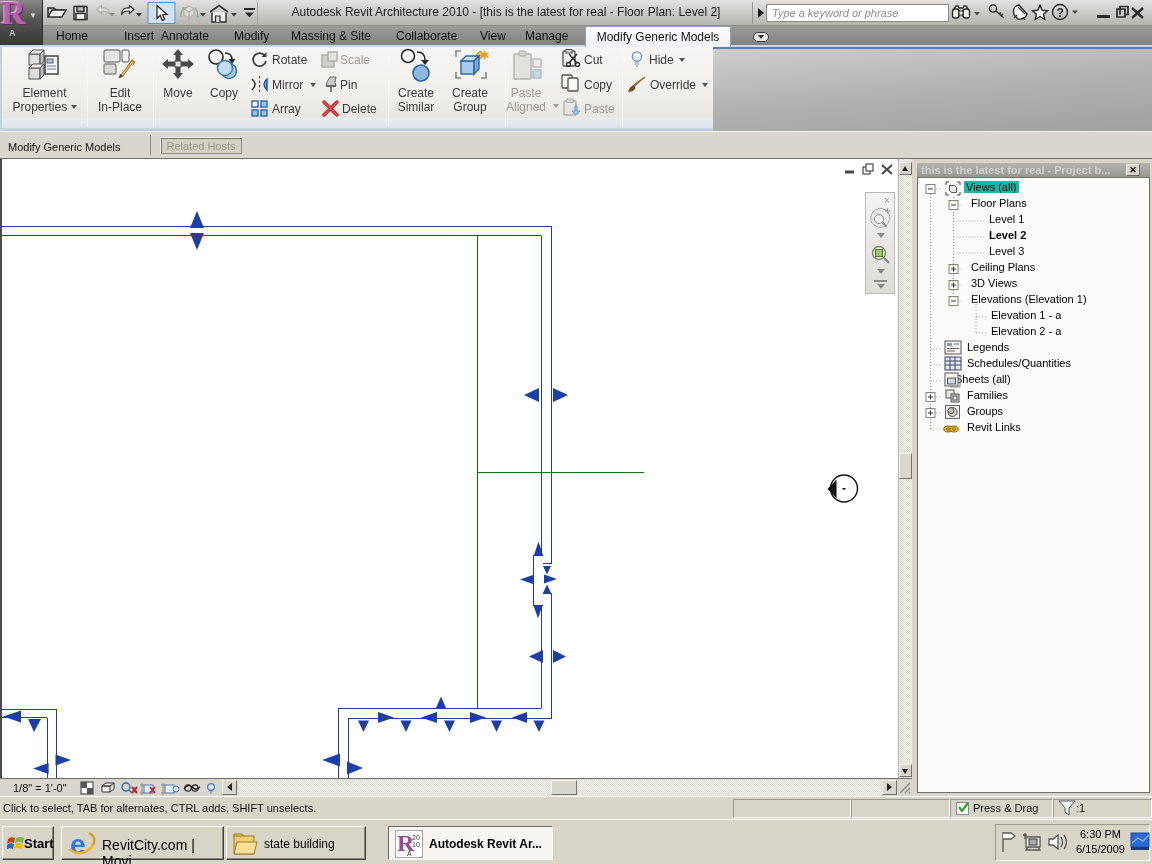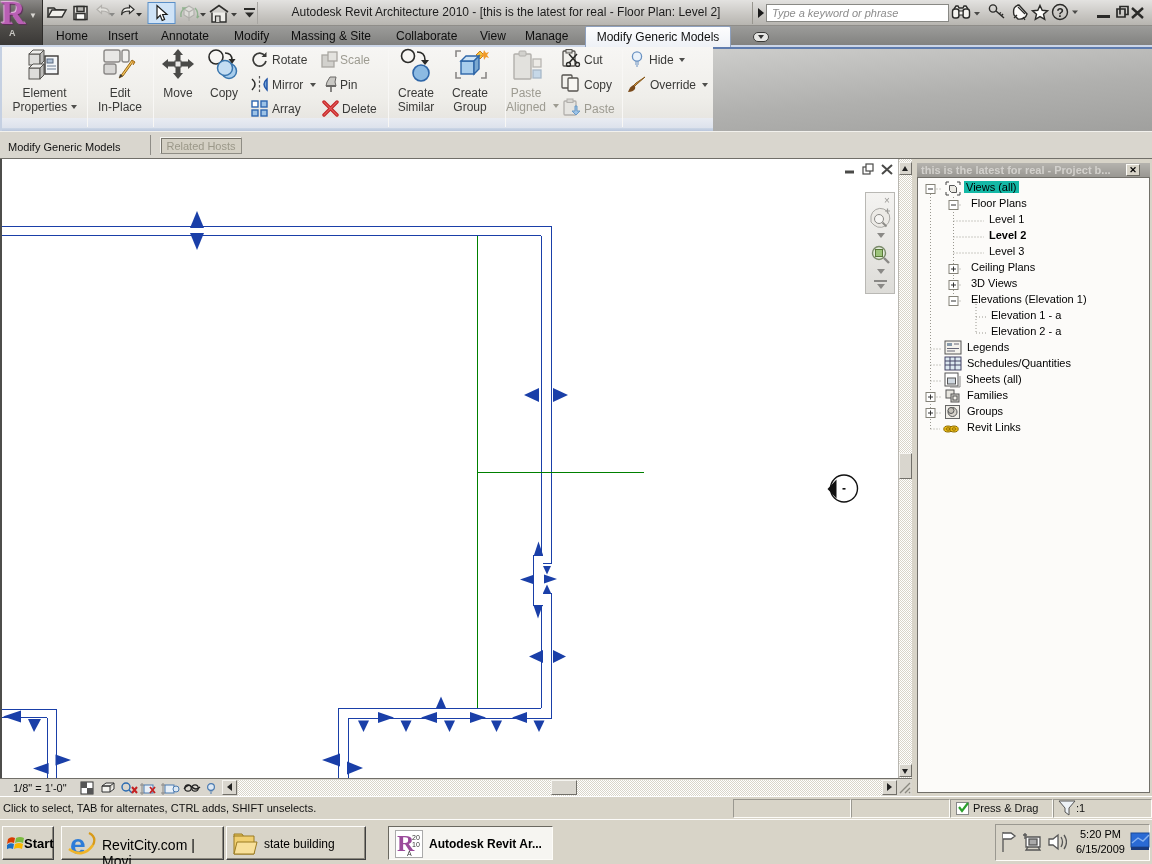--- a/index.html
+++ b/index.html
@@ -112,21 +112,21 @@
 </div>
 <div class="abs" id="winbtns" style="left:1094px">
   <svg width="58" height="18" viewBox="0 0 58 18">
     <path d="M3 12.5 h13" stroke="#2a2a28" stroke-width="3"></path>
     <path d="M26 10.5 v-8 h8 v8 h-3 M23 5 h8 v8 h-8z" fill="none" stroke="#2a2a28" stroke-width="1.7"></path>
     <path d="M38 4 l11 10 M49 4 l-11 10" stroke="#2a2a28" stroke-width="2.4"></path>
   </svg>
 </div>
 <div class="abs" id="tabrow">
   <span class="tab" style="left:56px;">Home</span>
-  <span class="tab" style="left:108px;">Insert</span>
+  <span class="tab" style="left:124px;">Insert</span>
   <span class="tab" style="left:161px;">Annotate</span>
   <span class="tab" style="left:234px;">Modify</span>
   <span class="tab" style="left:291px;">Massing &amp; Site</span>
   <span class="tab" style="left:396px;">Collaborate</span>
   <span class="tab" style="left:480px;">View</span>
   <span class="tab" style="left:525px;">Manage</span>
   <div id="activetab">Modify Generic Models</div>
   <div id="tab-oval"></div>
 </div>
 <div class="abs" id="ribbon">
@@ -464,21 +464,21 @@
     <div class="trow" style="top:35px;left:71px;">Level 1</div>
     <div class="trow" style="top:51px;left:71px;font-weight:bold;">Level 2</div>
     <div class="trow" style="top:67px;left:71px;">Level 3</div>
     <div class="trow" style="top:83px;left:53px;">Ceiling Plans</div>
     <div class="trow" style="top:99px;left:53px;">3D Views</div>
     <div class="trow" style="top:115px;left:53px;">Elevations (Elevation 1)</div>
     <div class="trow" style="top:131px;left:73px;">Elevation 1 - a</div>
     <div class="trow" style="top:147px;left:73px;">Elevation 2 - a</div>
     <div class="trow" style="top:163px;left:49px;">Legends</div>
     <div class="trow" style="top:179px;left:49px;">Schedules/Quantities</div>
-    <div class="trow" style="top:195px;left:48px;">Sheets (all)</div>
+    <div class="trow" style="top:195px;left:37px;">Sheets (all)</div>
     <div class="trow" style="top:211px;left:49px;">Families</div>
     <div class="trow" style="top:227px;left:49px;">Groups</div>
     <div class="trow" style="top:243px;left:49px;">Revit Links</div>
     <svg class="abs" style="left:0;top:0" width="233" height="616" viewBox="0 0 233 616">
       <g font-size="9" font-family="Liberation Sans">
         <g fill="#fff" stroke="#848278">
           <rect x="8" y="6.5" width="9" height="9"></rect>
           <rect x="31" y="22.5" width="9" height="9"></rect>
           <rect x="31" y="86.5" width="9" height="9"></rect>
           <rect x="31" y="102.5" width="9" height="9"></rect>
@@ -578,20 +578,20 @@
       <path d="M2 1 v20"></path>
       <path d="M2 2 h8 l4 3 -4 3 h-8" fill="#fff"></path>
       <path d="M25 6 h14 v10 h-14z" fill="#fff"></path>
       <path d="M27 16 l-2 3 h14 l-2-3"></path>
       <rect x="28" y="8" width="8" height="6" fill="#aaa"></rect>
       <path d="M24 2 v6 M22 4 h4"></path>
       <path d="M48 8 h4 l5-4 v14 l-5-4 h-4z" fill="#fff"></path>
       <path d="M60 6 q3 5 0 10 M63 4 q5 7 0 14"></path>
     </g>
   </svg>
-  <span class="abs" style="left:1080px;top:8px;font-size:11px;color:#000;">5:20 PM</span>
+  <span class="abs" style="left:1080px;top:8px;font-size:11px;color:#000;">6:30 PM</span>
   <span class="abs" style="left:1076px;top:23px;font-size:11px;color:#000;">6/15/2009</span>
   <svg class="abs" style="left:1130px;top:11px" width="20" height="22" viewBox="0 0 20 22">
     <rect x="1" y="2" width="18" height="14" fill="#2a6ad4" stroke="#184a9a"></rect>
     <path d="M2 12 l6-5 5 3 6-6" stroke="#8ab4f0" fill="none" stroke-width="1.4"></path>
     <rect x="1" y="16" width="18" height="3" fill="#1a3a7a"></rect>
   </svg>
 </div>
 
 </body></html>

